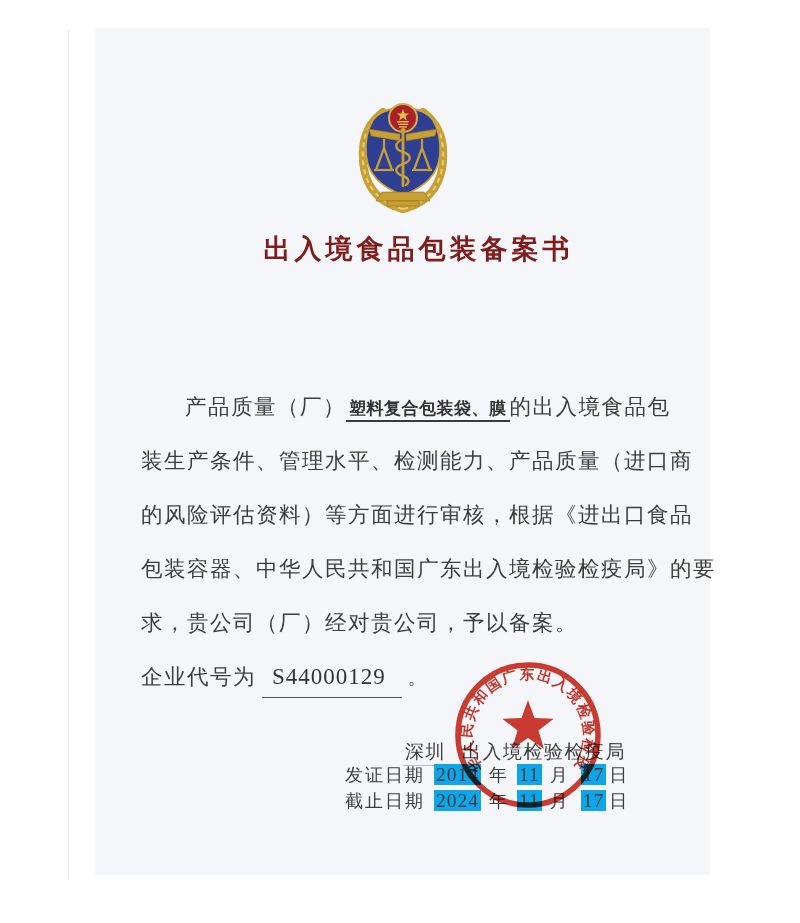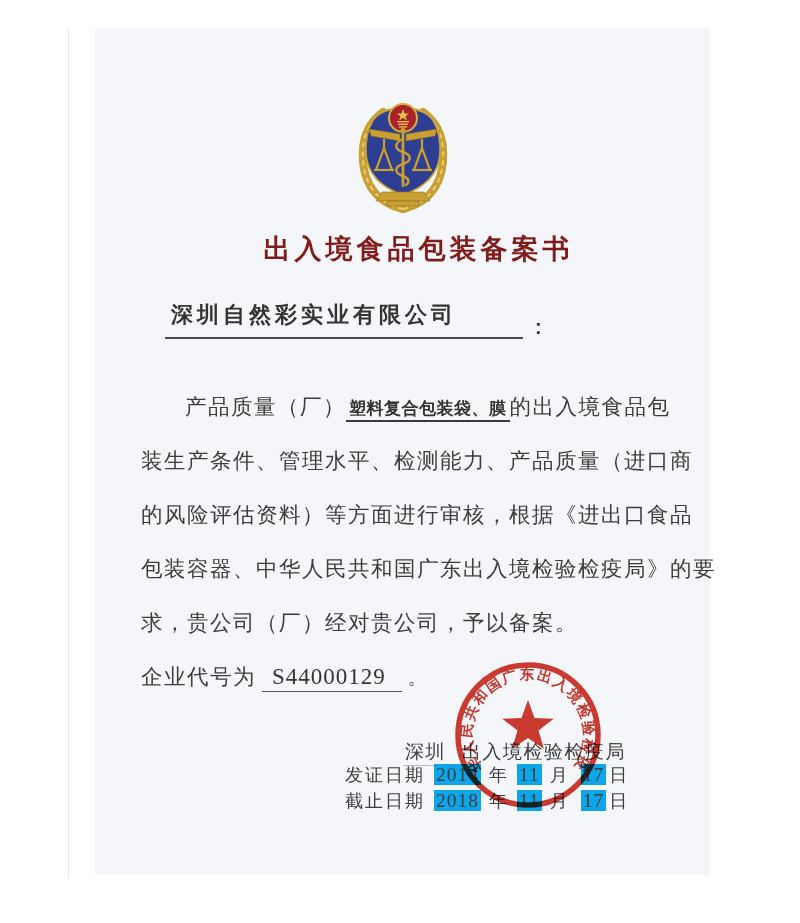--- a/index.html
+++ b/index.html
@@ -37,21 +37,21 @@
   }
   .body-line{height:54px;line-height:54px;white-space:nowrap;}
   .indent{display:inline-block;width:44px;}
   .product{
     font-size:17px;font-weight:bold;letter-spacing:0.5px;
     border-bottom:2px solid #3a3a3a;padding:0 3px 2px 3px;color:#333;
   }
   .code-value{
     font-family:"Liberation Serif","DejaVu Serif",serif;
     font-size:23px;letter-spacing:1px;color:#333;
-    border-bottom:1.5px solid #555;padding:0 16px 2px 10px;margin-left:6px;
+    border-bottom:1.5px solid #555;padding:0 16px 8px 10px;margin-left:6px;
   }
   .code-period{margin-left:6px;font-size:18px;}
   
   .issuer-line{
     position:absolute;left:308px;top:711px;white-space:nowrap;
     font-size:19px;letter-spacing:1.5px;color:#3d3d3d;
   }
   .issuer-city{border-bottom:1px solid #b9bcc2;padding:0 16px 3px 2px;}
   .date-row{
     position:absolute;left:250px;white-space:nowrap;
@@ -122,23 +122,20 @@
 
       <g>
         <circle cx="50" cy="33.5" r="2.6" fill="#c79f33"></circle>
         <rect x="48.6" y="34" width="2.8" height="56" rx="1.2" fill="#c79f33"></rect>
         <path d="M50,42 c-9,4 -9,10 0,13 c9,3 9,9 0,12 c-9,3 -9,9 0,12 c6,2 7,6 3,9" fill="none" stroke="#c79f33" stroke-width="2.4" stroke-linecap="round"></path>
       </g>
     </svg>
 
     <div class="doc-title">出入境食品包装备案书</div>
 
-    <div class="recipient">
-      <span class="company">深圳自然彩实业有限公司</span><span class="company-colon">:</span>
-    </div>
 
     <div class="body-text">
       <div class="body-line">
         <span class="indent"></span><span>产品质量（厂）</span><span class="product">塑料复合包装袋、膜</span><span>的出入境食品包</span>
       </div>
       <div class="body-line">装生产条件、管理水平、检测能力、产品质量（进口商</div>
       <div class="body-line">的风险评估资料）等方面进行审核，根据《进出口食品</div>
       <div class="body-line">包装容器、中华人民共和国广东出入境检验检疫局》的要</div>
       <div class="body-line">求，贵公司（厂）经对贵公司，予以备案。</div>
       <div class="body-line">
@@ -148,21 +145,21 @@
 
     <div class="issuer-line">
       <span class="issuer-city">深圳</span><span>出入境检验检疫局</span>
     </div>
 
     <div class="date-row issue">
       <span>发证日期</span><span class="date-num year">2014</span><span class="date-unit">年</span><span class="date-num month">11</span><span class="date-unit">月</span><span class="date-num day">17</span><span class="date-unit last">日</span>
     </div>
 
     <div class="date-row expiry">
-      <span>截止日期</span><span class="date-num year">2018</span><span class="date-unit">年</span><span class="date-num month">11</span><span class="date-unit">月</span><span class="date-num day">17</span><span class="date-unit last">日</span>
+      <span>截止日期</span><span class="date-num year">2024</span><span class="date-unit">年</span><span class="date-num month">11</span><span class="date-unit">月</span><span class="date-num day">17</span><span class="date-unit last">日</span>
     </div>
 
     <svg class="seal" viewBox="0 0 170 170" xmlns="http://www.w3.org/2000/svg" aria-hidden="true">
       <defs>
         <path id="sealTextArc" d="M39.1,117.1 A56,56 0 1 1 130.9,117.1" fill="none"></path>
       </defs>
       <circle cx="85" cy="85" r="70" fill="none" stroke="#cd2c20" stroke-width="5.5"></circle>
       <polygon points="85,50 91.5,68.1 110.7,68.7 95.5,80.4 100.9,98.8 85,88 69.1,98.8 74.5,80.4 59.3,68.7 78.5,68.1" fill="#cd2c20"></polygon>
       <text font-size="14.5" fill="#c6261c" letter-spacing="2" font-family="Liberation Sans, DejaVu Sans, sans-serif" font-weight="bold">
         <textPath href="#sealTextArc" startOffset="50%" text-anchor="middle">中华人民共和国广东出入境检验检疫局</textPath>

